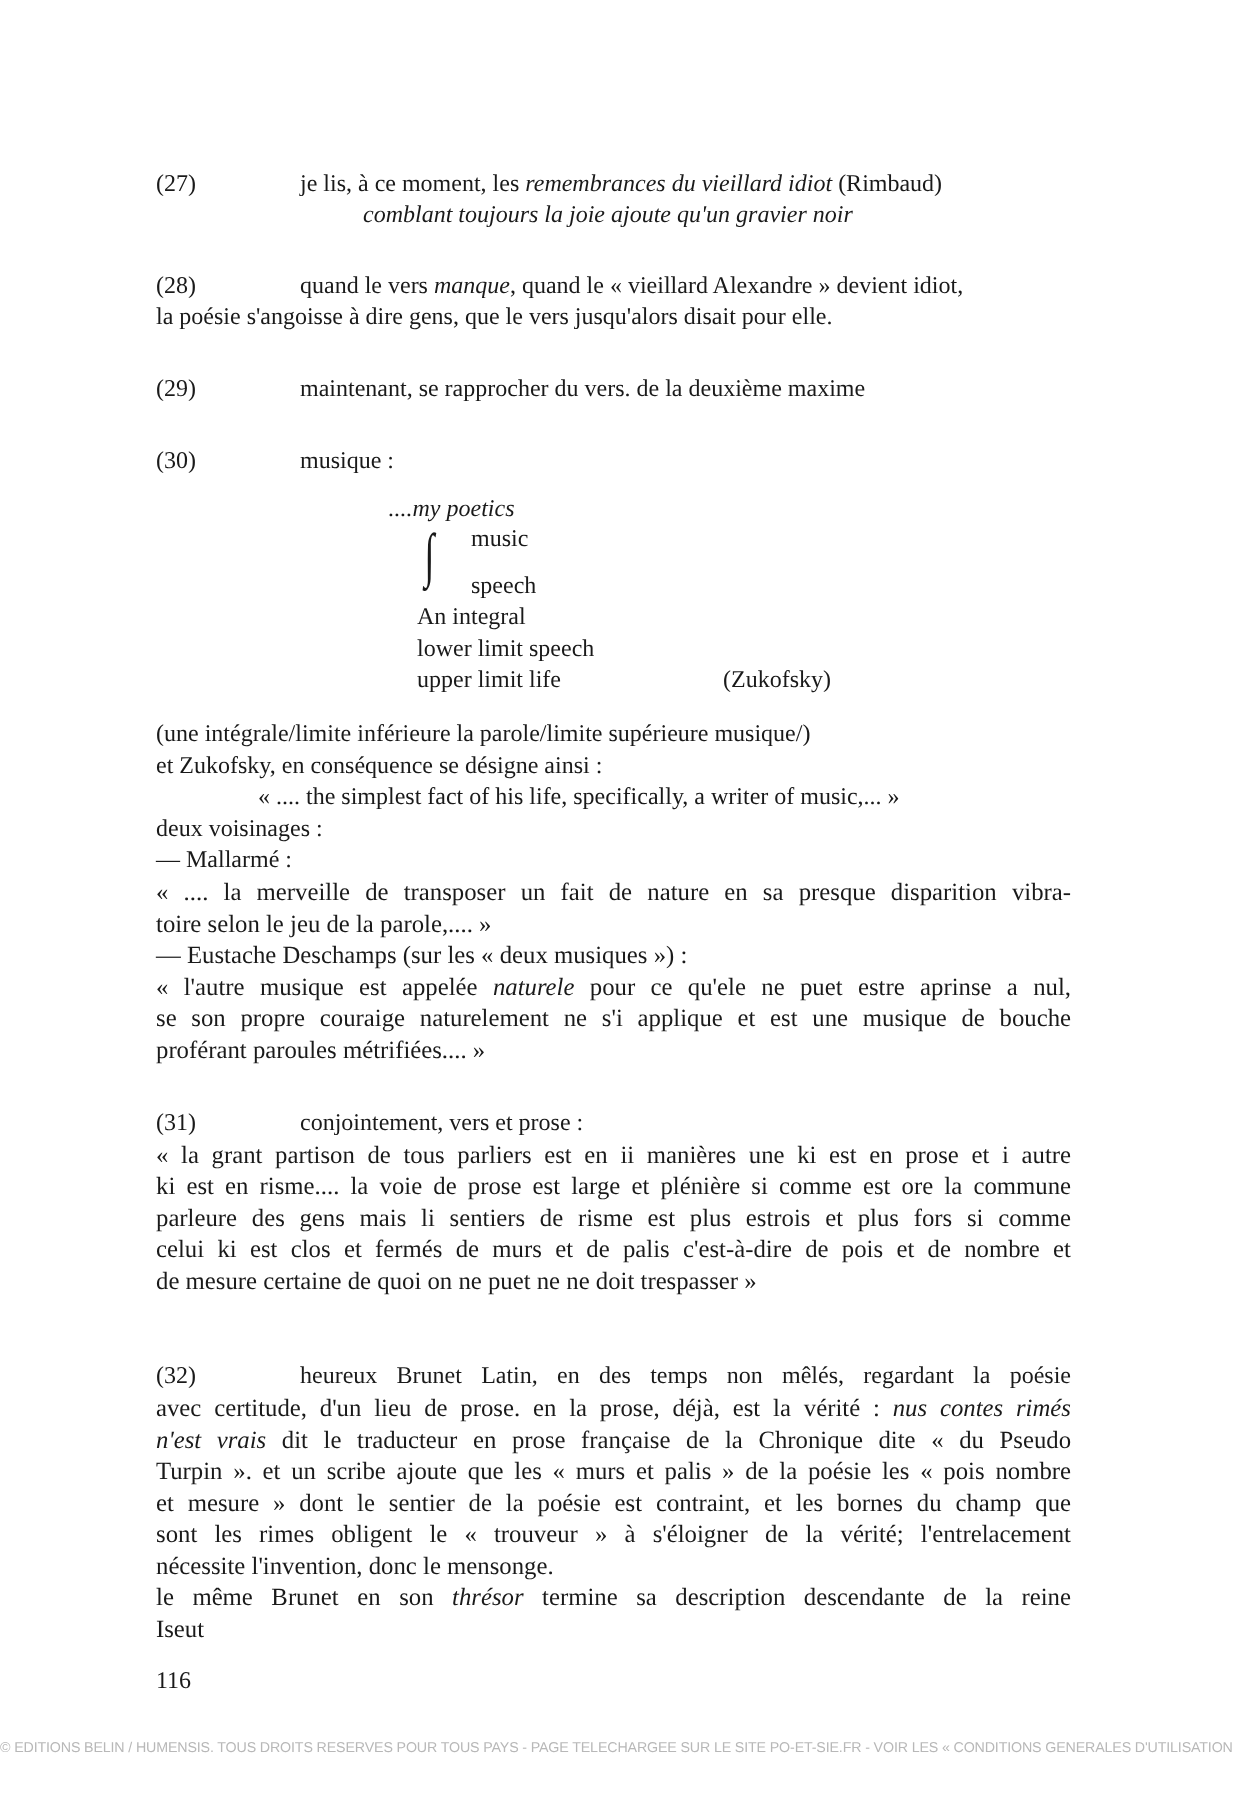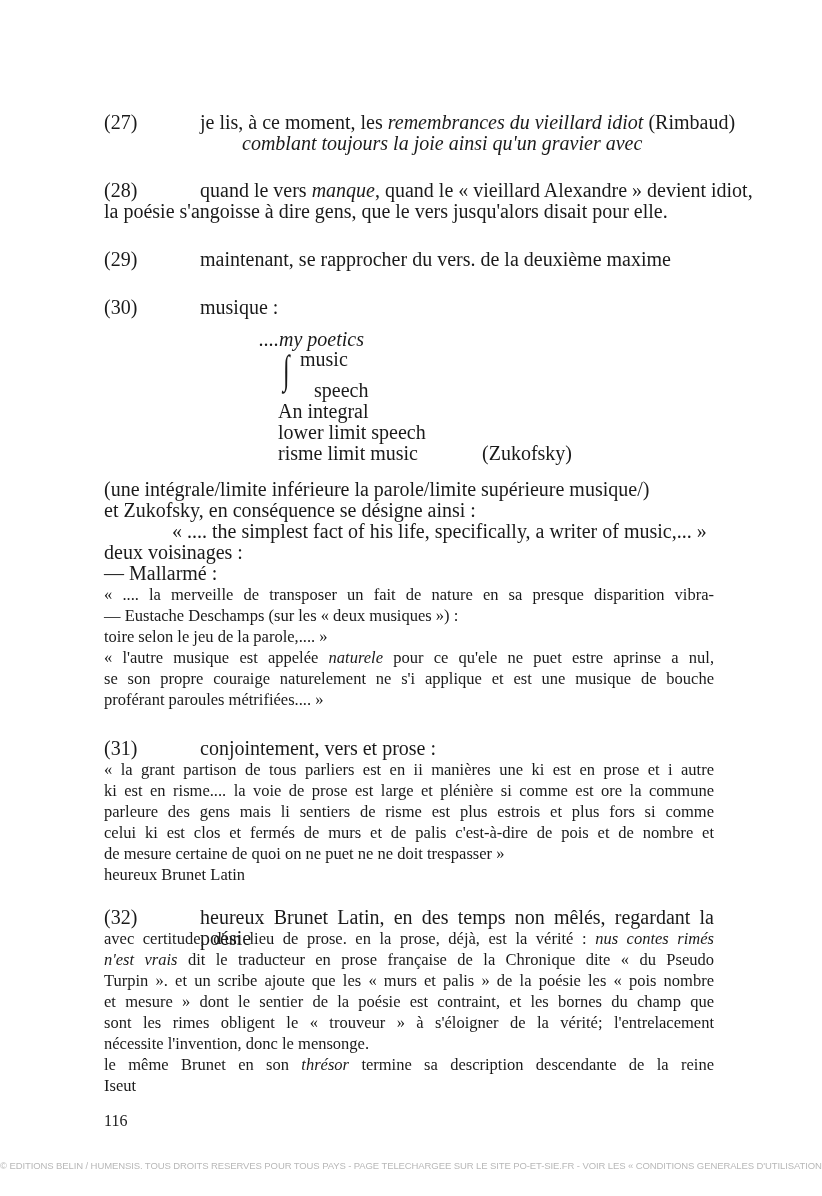--- a/index.html
+++ b/index.html
@@ -15,21 +15,21 @@
       font-family: "Liberation Serif", "DejaVu Serif", serif;
       color: #1a1a1a;
     }
     .page {
       position: absolute;
       left: 0; top: 0;
       width: 822px; height: 1196px;
     }
     .line {
       position: absolute;
-      font-size: 20px;
+      font-size: 16px;
       line-height: 21px;
       white-space: nowrap;
     }
     .justified {
       position: absolute;
       left: 104px;
       width: 610px;
       font-size: 16.5px;
       line-height: 21px;
       text-align: justify;
@@ -79,76 +79,75 @@
     }
   </style>
 </head>
 <body>
 
 <div class="page">
 
   <div>
     <span class="line num" style="top:112px">(27)</span>
     <span class="line" style="left:200px; top:112px; width:514px;"><span>je lis, à ce moment, les </span><i>remembrances du vieillard idiot</i><span> (Rimbaud)</span></span>
-    <i class="line" style="left:242px; top:133px;">comblant toujours la joie ainsi qu'un gravier avec</i>
+    <i class="line" style="left:242px; top:133px;">comblant toujours la joie ajoute qu'un gravier noir</i>
   </div>
 
   <div>
     <span class="line num" style="top:180px">(28)</span>
     <span class="line" style="left:200px; top:180px;"><span>quand le vers </span><i>manque</i><span>, quand le « vieillard Alexandre » devient idiot,</span></span>
     <span class="line" style="left:104px; top:201px;">la poésie s'angoisse à dire gens, que le vers jusqu'alors disait pour elle.</span>
   </div>
 
   <div>
     <span class="line num" style="top:249px">(29)</span>
     <span class="line" style="left:200px; top:249px;">maintenant, se rapprocher du vers. de la deuxième maxime</span>
   </div>
 
   <div>
     <span class="line num" style="top:297px">(30)</span>
     <span class="line" style="left:200px; top:297px;">musique :</span>
 
     <div>
       <i class="line" style="left:259px; top:329px;text-align:right;">....my poetics</i>
       <span class="integral">∫</span>
-      <span class="line" style="left:300px; top:349px;">music</span>
+      <span class="line" style="left:314px; top:349px;">music</span>
       <span class="line" style="left:314px; top:380px;">speech</span>
       <span class="line" style="left:278px; top:401px;">An integral</span>
       <span class="line" style="left:278px; top:422px;">lower limit speech</span>
-      <span class="line" style="left:278px; top:443px;">risme limit music</span>
+      <span class="line" style="left:278px; top:443px;">upper limit life</span>
       <span class="line" style="left:482px; top:443px;">(Zukofsky)</span>
     </div>
 
     <span class="line" style="left:104px; top:479px;">(une intégrale/limite inférieure la parole/limite supérieure musique/)</span>
     <span class="line" style="left:104px; top:500px;">et Zukofsky, en conséquence se désigne ainsi :</span>
     <span class="line" style="left:172px; top:521px;">« .... the simplest fact of his life, specifically, a writer of music,... »</span>
     <span class="line" style="left:104px; top:542px;">deux voisinages :</span>
     <span class="line" style="left:104px; top:563px;">— Mallarmé :</span>
     <div class="justified" style="top:584px;">
       <span class="jl">« .... la merveille de transposer un fait de nature en sa presque disparition vibra-</span>
+      <span class="jl last">toire selon le jeu de la parole,.... »</span>
       <span class="jl last">— Eustache Deschamps (sur les « deux musiques ») :</span>
-      <span class="jl last">toire selon le jeu de la parole,.... »</span>
     </div>
     <div class="justified" style="top:647px;">
       <span class="jl"><span>« l'autre musique est appelée </span><i>naturele</i><span> pour ce qu'ele ne puet estre aprinse a nul,</span></span>
       <span class="jl">se son propre couraige naturelement ne s'i applique et est une musique de bouche</span>
       <span class="jl last">proférant paroules métrifiées.... »</span>
     </div>
   </div>
 
   <div>
     <span class="line num" style="top:738px">(31)</span>
     <span class="line" style="left:200px; top:738px;text-align:center;">conjointement, vers et prose :</span>
     <div class="justified" style="top:759px;">
       <span class="jl">« la grant partison de tous parliers est en ii manières une ki est en prose et i autre</span>
       <span class="jl">ki est en risme.... la voie de prose est large et plénière si comme est ore la commune</span>
       <span class="jl">parleure des gens mais li sentiers de risme est plus estrois et plus fors si comme</span>
       <span class="jl">celui ki est clos et fermés de murs et de palis c'est-à-dire de pois et de nombre et</span>
       <span class="jl last">de mesure certaine de quoi on ne puet ne ne doit trespasser »</span>
-      <span class="jl last">heureux Brunet Latin</span>
     </div>
   </div>
 
   <div>
     <span class="line num" style="top:907px">(32)</span>
     <span class="line" style="left:200px; top:907px; width:514px; text-align:justify; text-align-last:justify; white-space:normal;">heureux Brunet Latin, en des temps non mêlés, regardant la poésie</span>
     <div class="justified" style="top:928px;">
       <span class="jl"><span>avec certitude, d'un lieu de prose. en la prose, déjà, est la vérité : </span><i>nus contes rimés</i></span>
       <span class="jl"><i>n'est vrais</i><span> dit le traducteur en prose française de la Chronique dite « du Pseudo</span></span>
       <span class="jl">Turpin ». et un scribe ajoute que les « murs et palis » de la poésie les « pois nombre</span>

